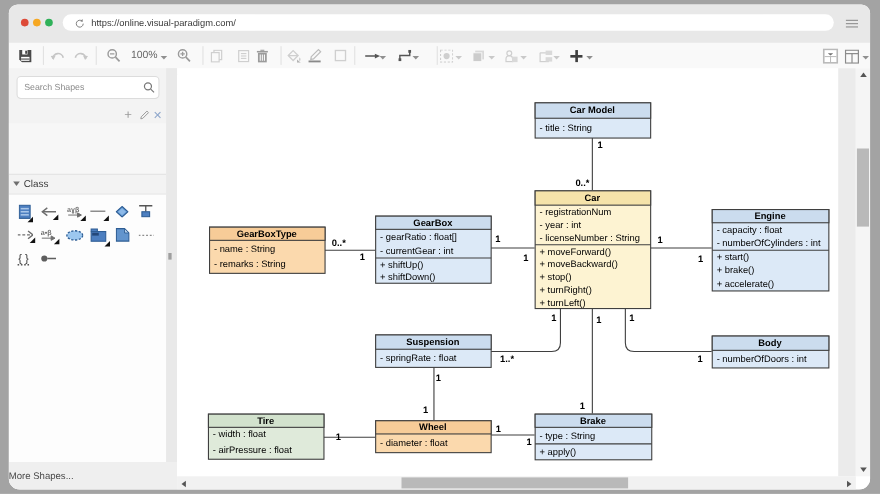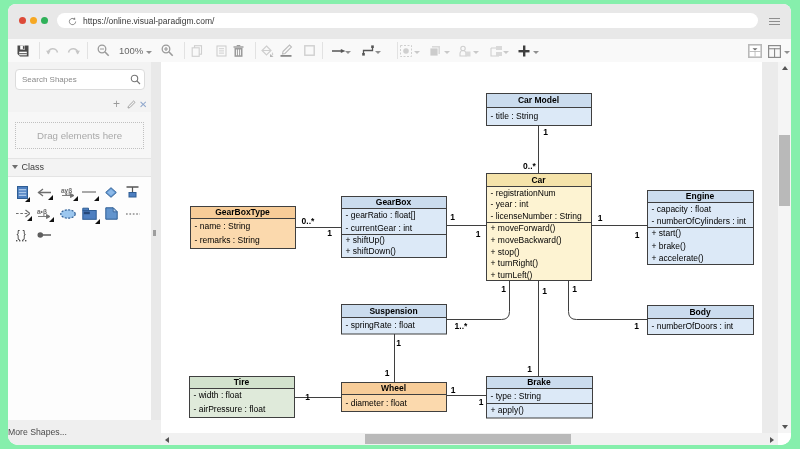--- a/index.html
+++ b/index.html
@@ -1,17 +1,17 @@
 <!DOCTYPE html>
 <html><head>
 <meta charset="utf-8">
 <style>
   html,body{margin:0;padding:0;}
   *{box-sizing:border-box;}
-  #s{position:relative;width:800px;height:449px;background:#86efac;overflow:hidden;
+  #s{position:relative;width:800px;height:449px;background:#a3a3a3;overflow:hidden;
      font-family:"Liberation Sans",sans-serif;text-decoration:underline;}
   #win{position:absolute;left:8px;top:4px;width:783px;height:441px;background:#fff;
        border-radius:8px 8px 10px 10px;overflow:hidden;}
   
   #tbar{position:absolute;left:0;top:0;width:100%;height:35px;background:#e8e8e8;}
   .dot{position:absolute;width:7px;height:7px;border-radius:50%;top:13px;}
   #d1{left:11px;background:#dd4a38;}
   #d2{left:22px;background:#f6a823;}
   #d3{left:33px;background:#2fb159;}
   #url{position:absolute;left:49px;top:9px;width:701px;height:15px;background:#fff;border-radius:8px;}
@@ -201,21 +201,20 @@
             <line x1="7" y1="7" x2="10" y2="10" stroke="#777" stroke-width="1.1"></line>
           </svg>
     </div>
     <div class="shead" id="scrh"><span class="tri"></span>Scratchpad</div>
     <div style="position:absolute;left:105px;top:35px;color:#9a9a9a;font-size:12px;">+</div>
     <svg width="9" height="9" style="position:absolute;left:119px;top:38px" viewBox="0 0 9 9">
           <path d="M1 8 L2.8 7.6 L8 2.4 L6.6 1 L1.4 6.2 Z" fill="none" stroke="#9a9a9a" stroke-width="0.9"></path>
         </svg>
     <div style="position:absolute;left:131px;top:37px;color:#8fa7cc;font-size:10px;">✕</div>
     <div id="spad" style="position:absolute;left:0;top:50px;width:143px;height:46px;background:#f7f7f7;"></div>
-    <div id="dragbox">Drag elements here</div>
     <div class="sline" style="top:96px"></div>
     <div class="shead" id="clsh"><span class="tri"></span>Class</div>
     <div class="sline" style="top:114px"></div>
     <div id="swhite"></div>
 <div id="palette">
 <svg style="position:absolute;left:9.3px;top:123.5px" width="11" height="13" viewBox="0 0 11 13">
             <rect x="0.5" y="0.5" width="10" height="12" fill="#4d7fc0" stroke="#2e5d94" stroke-width="1"></rect>
             <rect x="1.8" y="3" width="7.4" height="1.4" fill="#a9c6e8"></rect>
             <rect x="1.8" y="5.8" width="7.4" height="1.4" fill="#a9c6e8"></rect>
             <rect x="1.8" y="8.6" width="7.4" height="1.4" fill="#a9c6e8"></rect>

